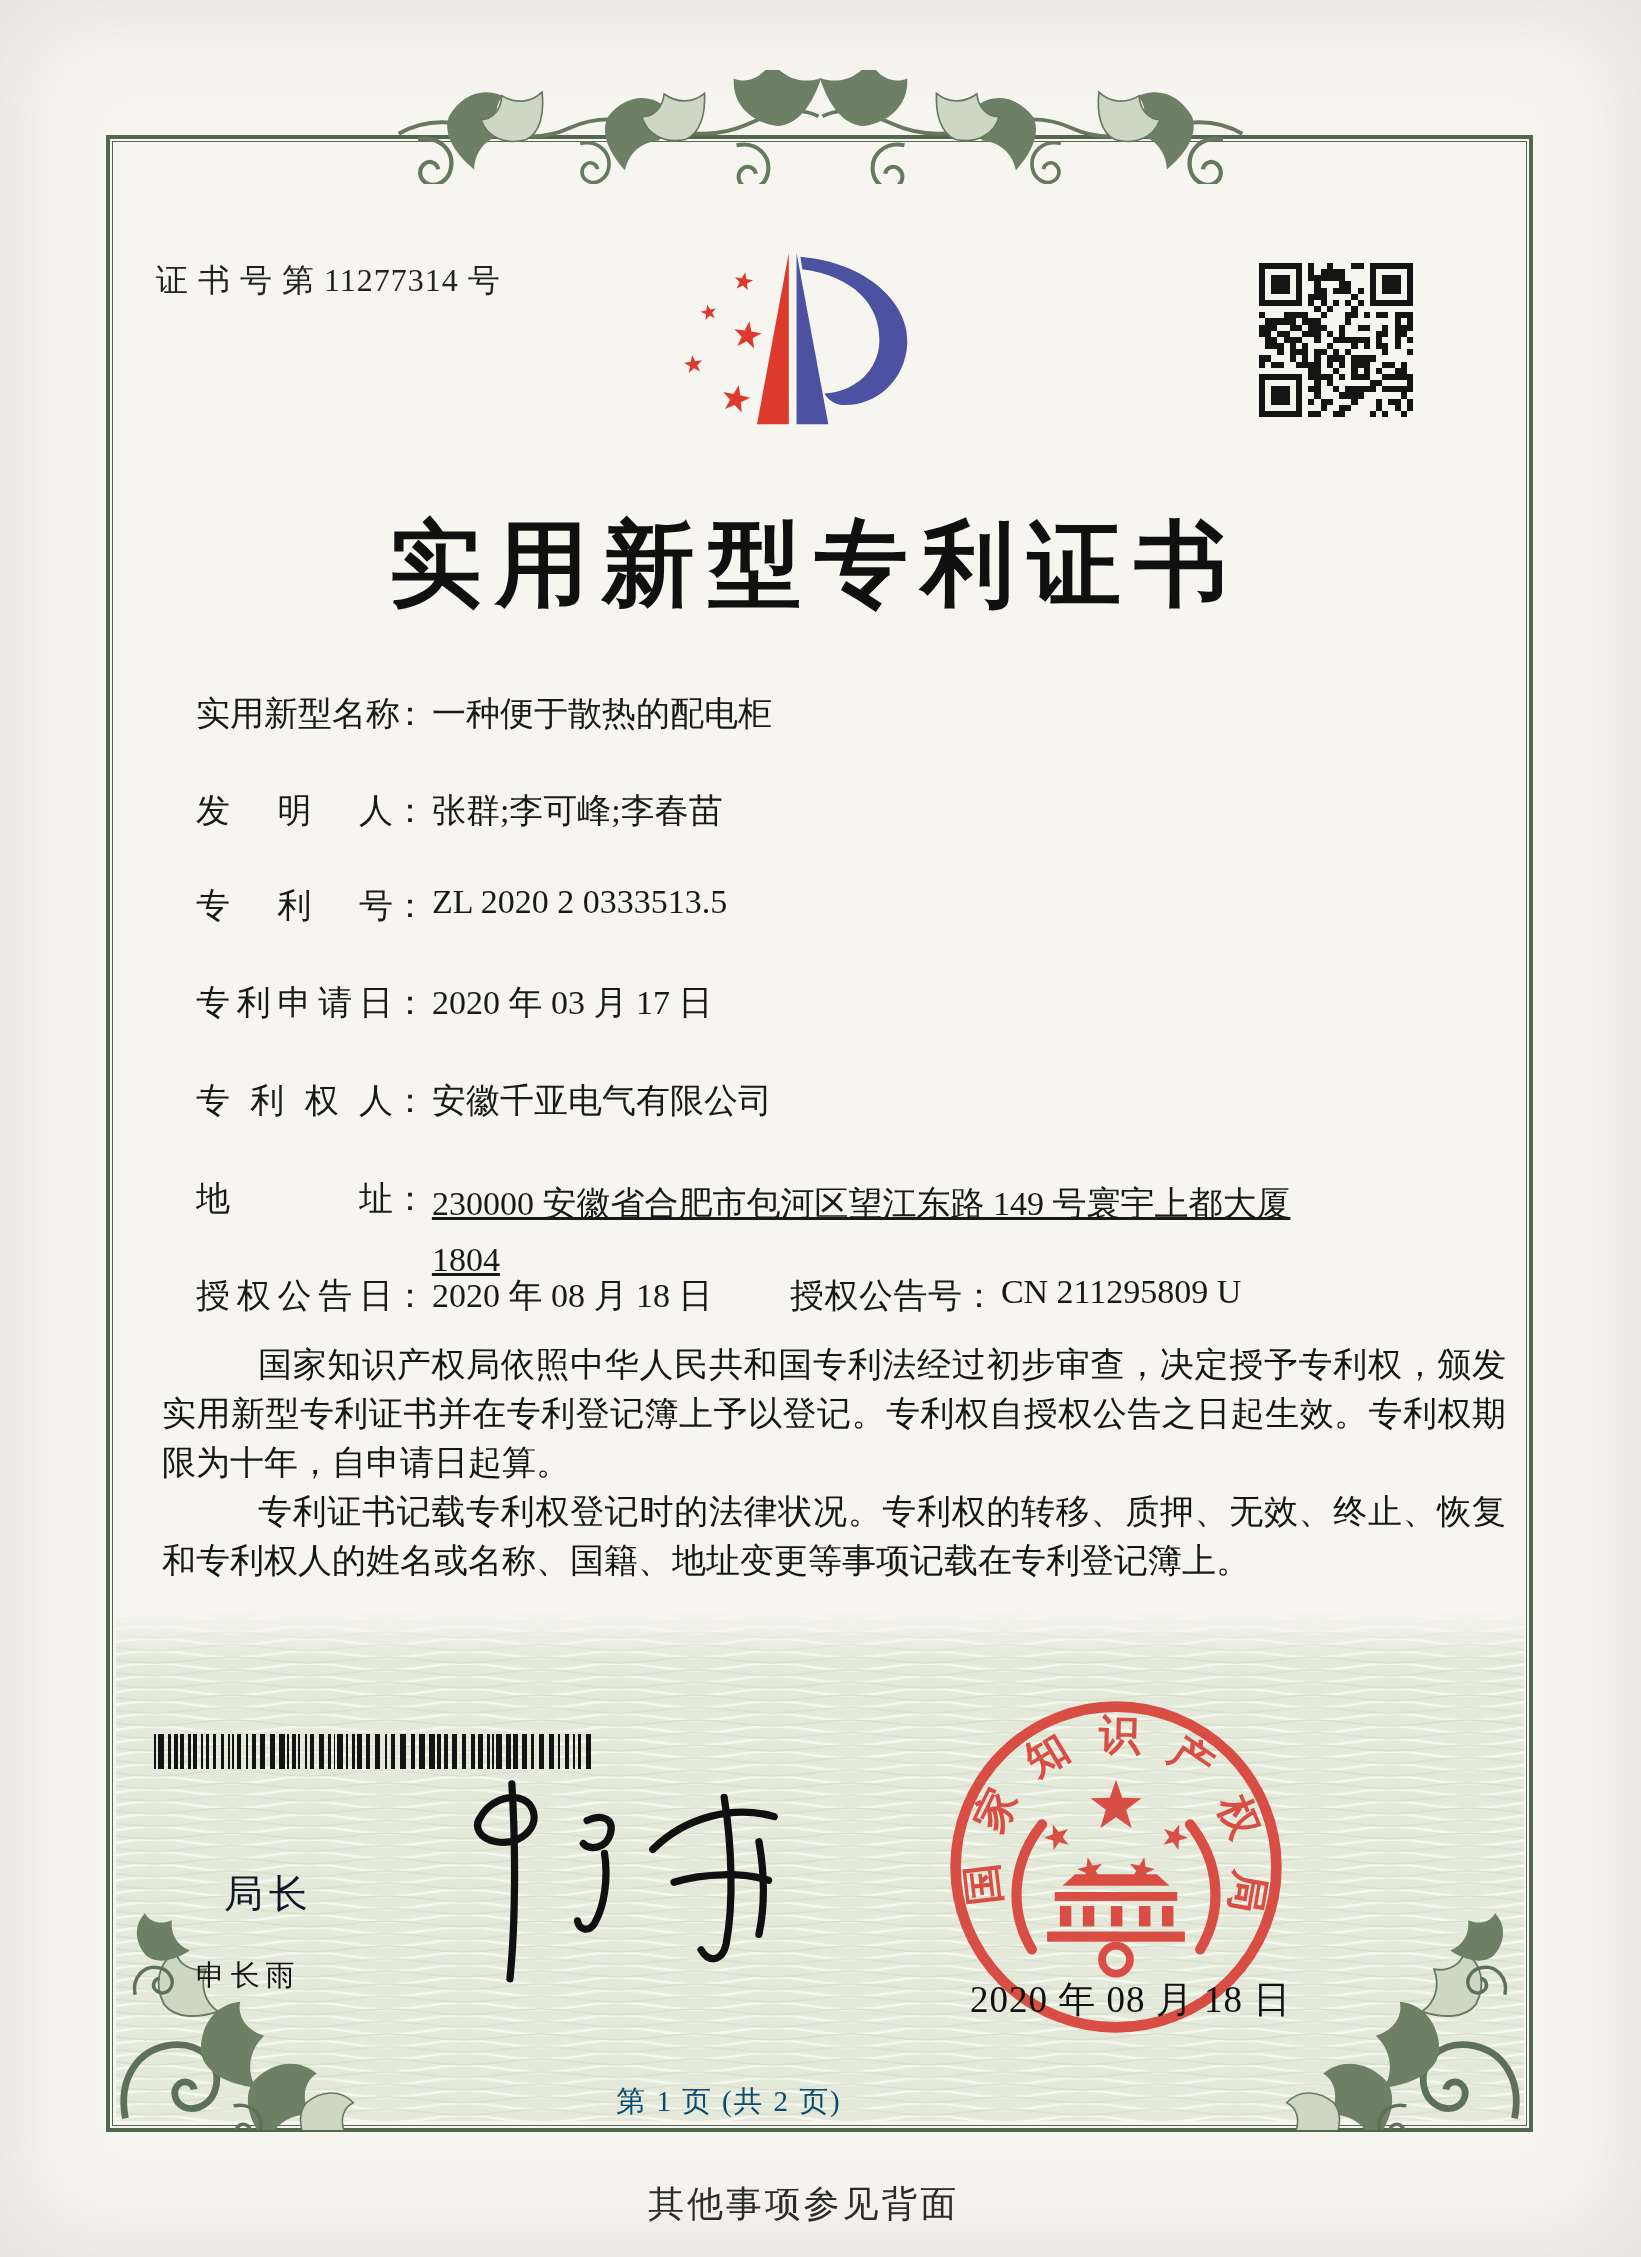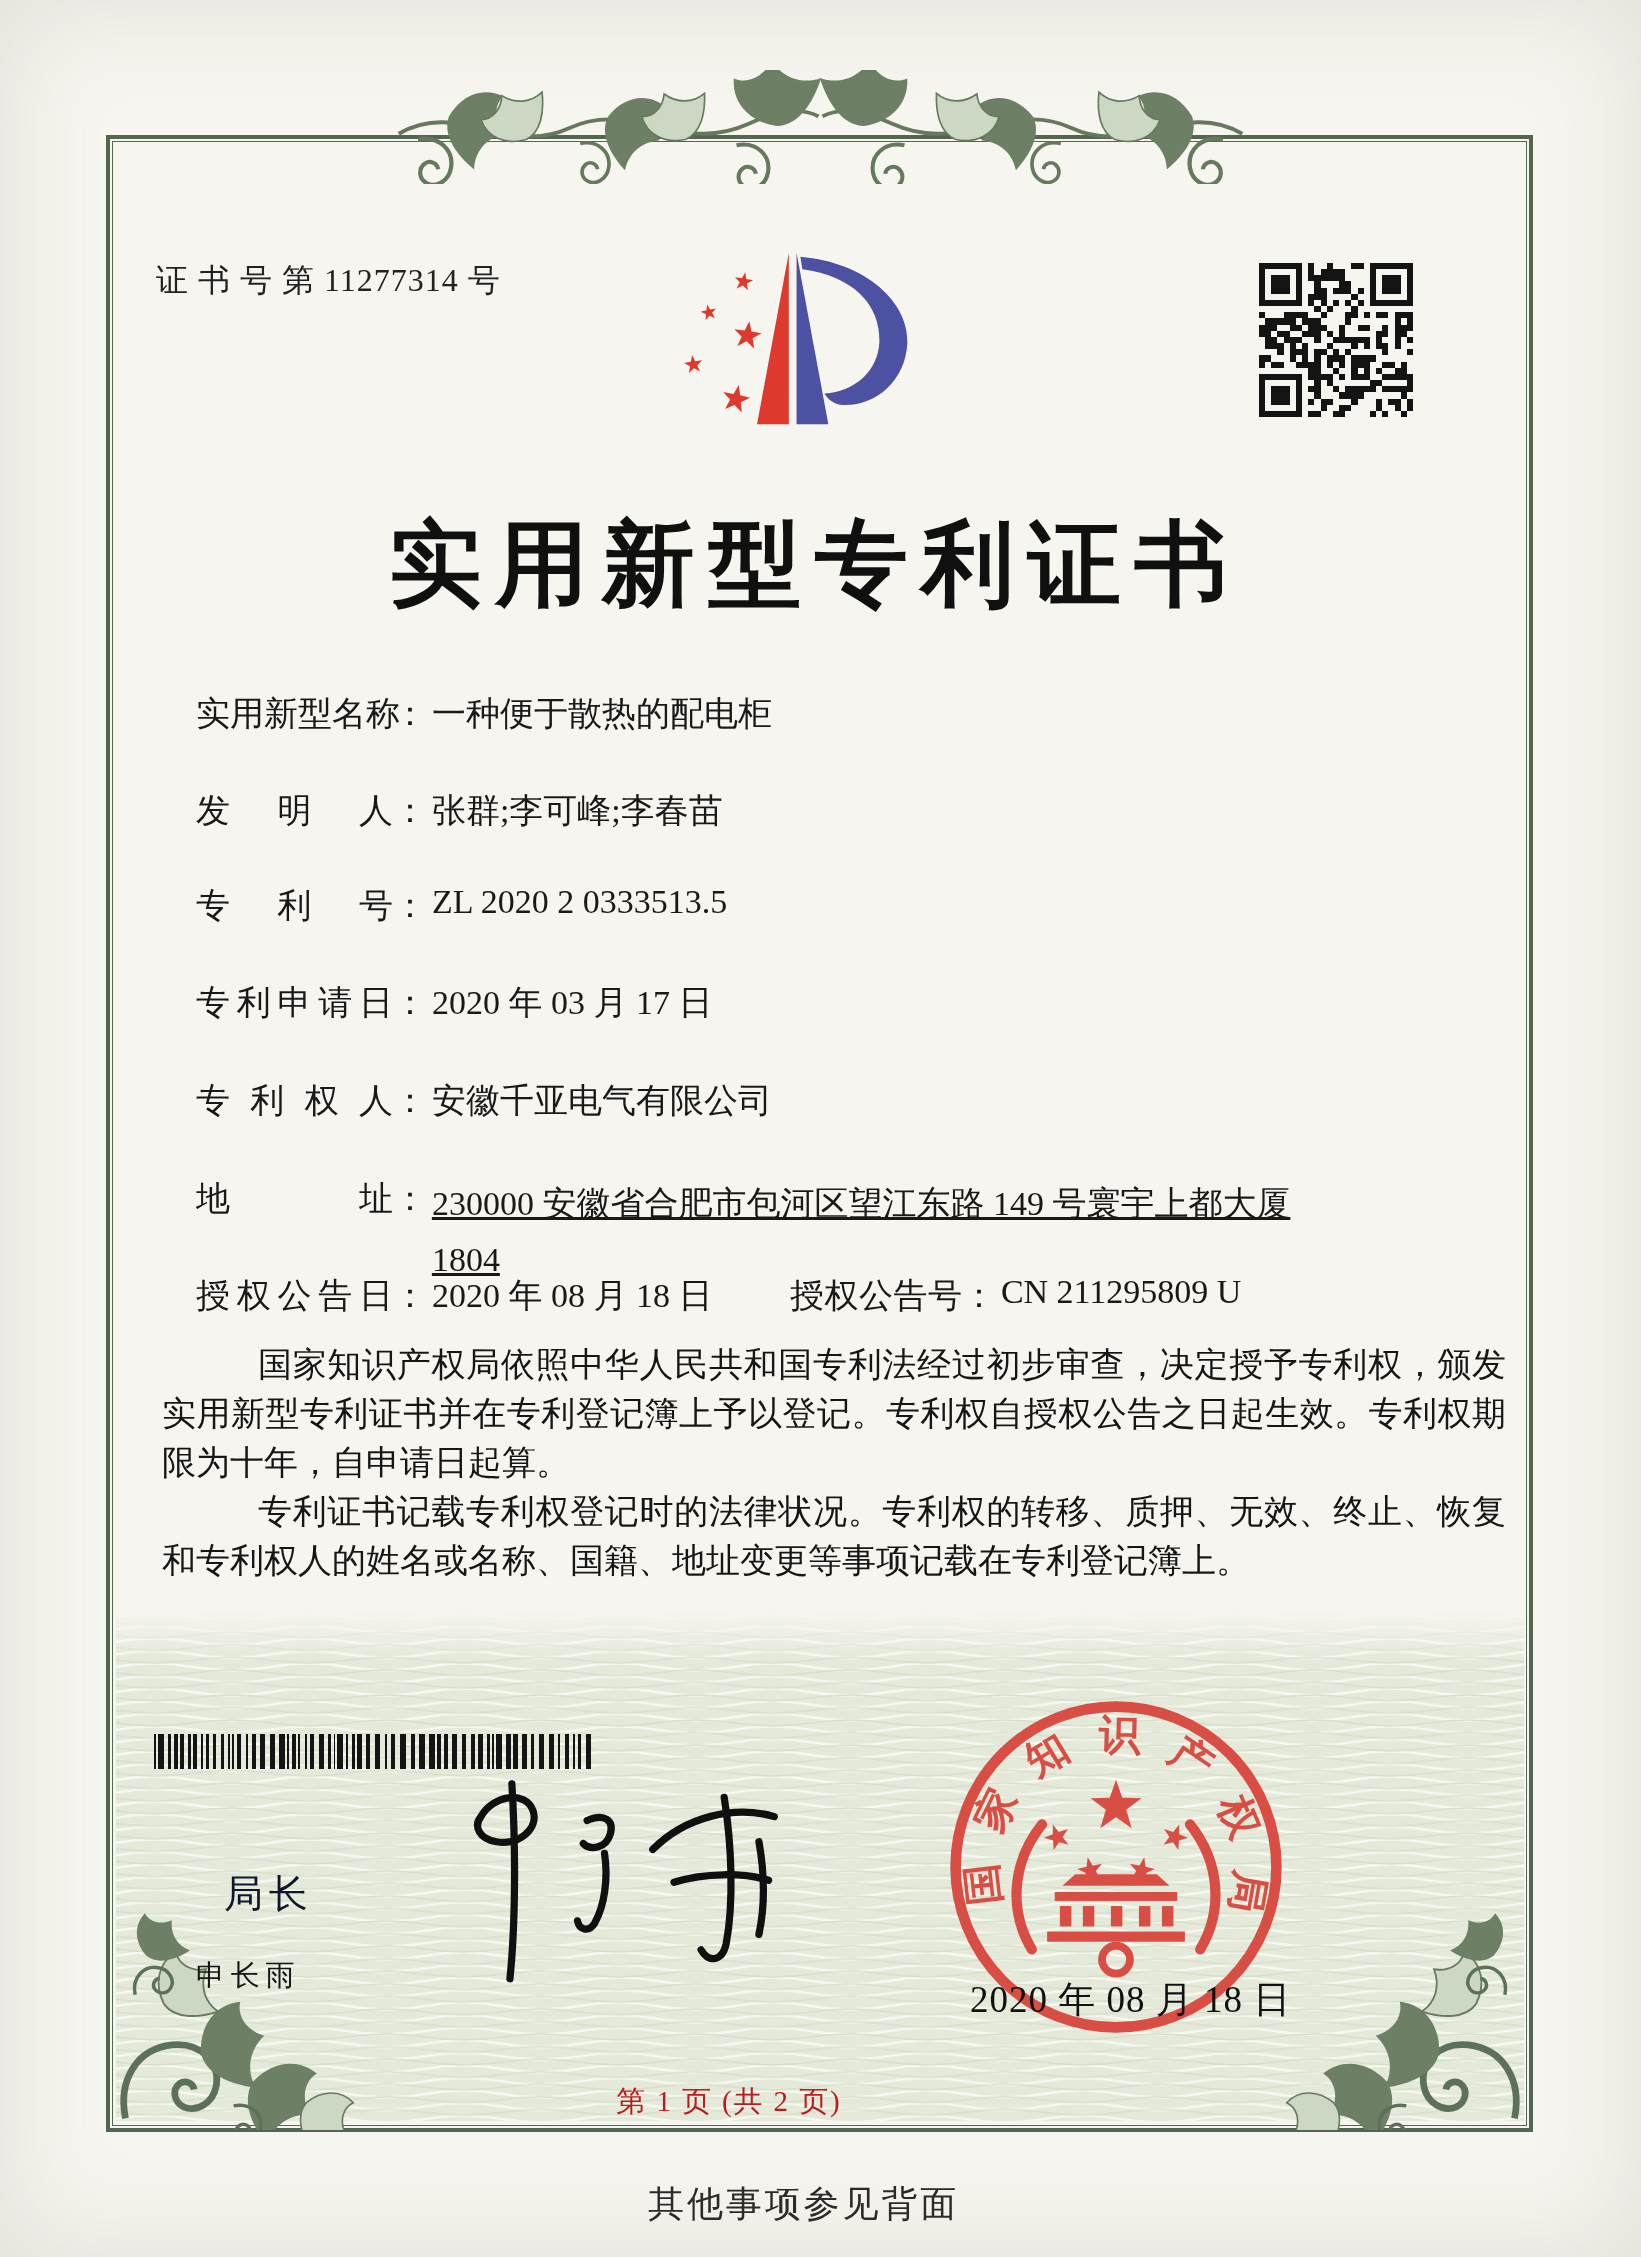--- a/index.html
+++ b/index.html
@@ -50,21 +50,21 @@
   
   .bc{position:absolute;left:154px;top:1734px;width:446px;height:35px;}
   .officer-title{position:absolute;left:196px;top:1867px;font-size:39px;letter-spacing:5.8px;
     font-family:Liberation Mono, monospace;color:#0f172a;margin-left:28px;}
   .officer-name{position:absolute;left:196px;top:1956px;font-size:29px;letter-spacing:5.8px;
     font-family:"Liberation Sans","DejaVu Sans",sans-serif;color:#151515;}
   .sig{position:absolute;left:425px;top:1778px;width:415px;height:222px;}
   .sealSvg{position:absolute;left:944px;top:1695px;width:344px;height:344px;opacity:.94;}
   .sealdate{position:absolute;left:970px;top:1975px;font-size:37px;letter-spacing:1px;color:#111;z-index:5;}
   .pageno{position:absolute;left:0;top:2082px;width:1458px;text-align:center;font-size:29px;
-    letter-spacing:1.9px;color:#b91c1c;}
+    letter-spacing:1.9px;color:#0c4a6e;}
   .backnote{position:absolute;left:608px;top:2180px;font-size:36px;letter-spacing:2.9px;color:#2a2a2a;margin-left:40px;}
 </style>
 </head>
 <body>
 
 <svg width="0" height="0" style="position:absolute" aria-hidden="true">
   <defs>
     <path id="star5" d="M0,-10 L2.35,-3.24 L9.51,-3.09 L3.8,1.24 L5.88,8.09 L0,4 L-5.88,8.09 L-3.8,1.24 L-9.51,-3.09 L-2.35,-3.24 Z"></path>
     <path id="leafD" d="M0,0 C16,-10 34,-8 44,6 C34,9 29,20 32,32 C18,28 5,33 -2,45 C-9,28 -11,10 0,0 Z"></path>
     <path id="curlD" d="M0,0 C20,-4 34,10 31,27 C29,39 17,46 8,41 C1,37 0,28 6,23 C11,19 18,22 19,28" fill="none"></path>

